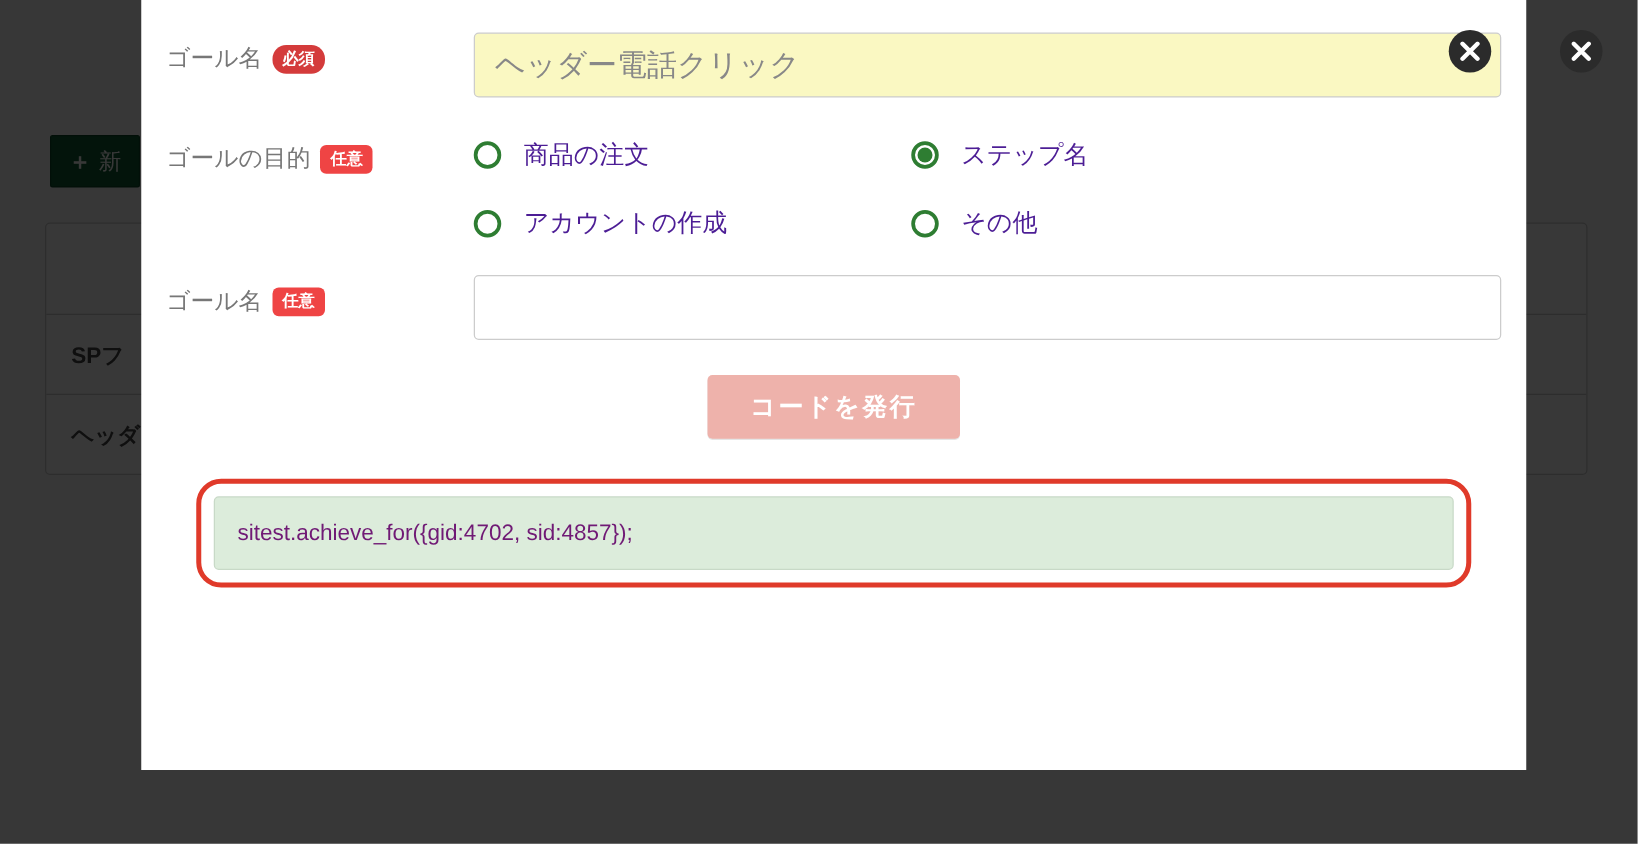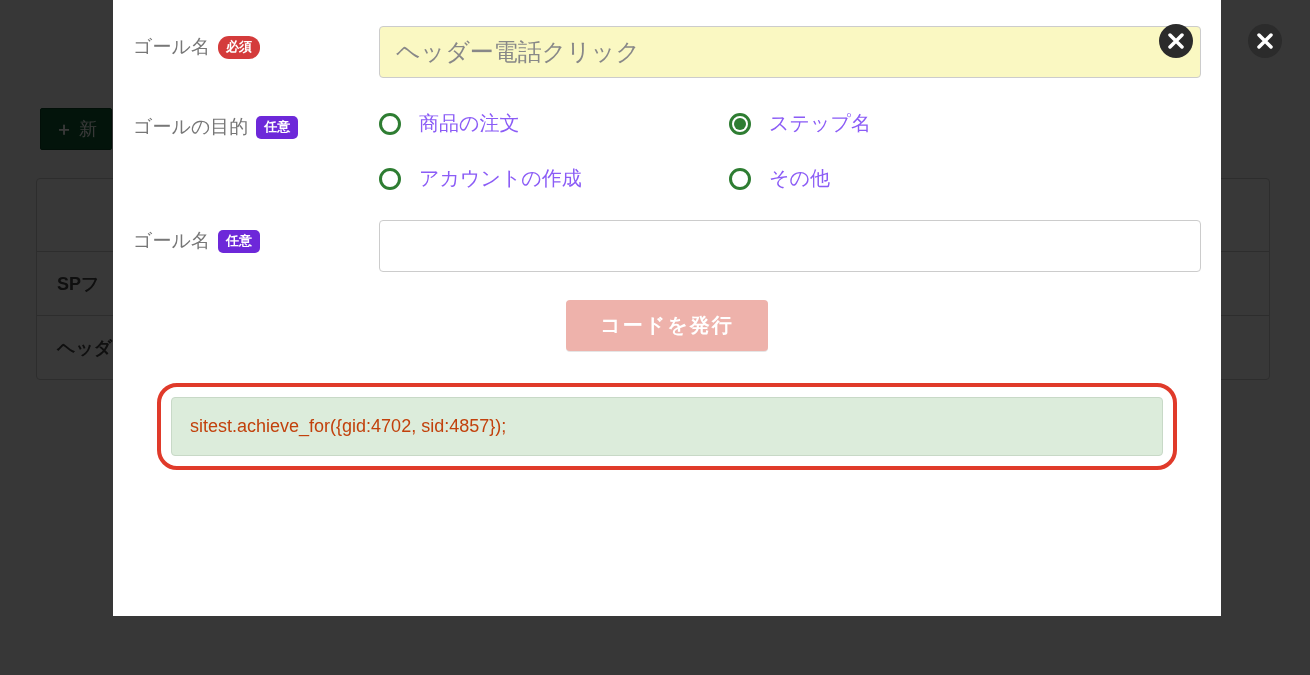--- a/index.html
+++ b/index.html
@@ -117,21 +117,21 @@
     gap: 8px;
   }
   .badge {
     font-size: 13px;
     color: #fff;
     padding: 2px 8px 3px;
     border-radius: 5px;
     font-weight: bold;
   }
   .badge-req { background: #d43b3b; border-radius: 11px; }
-  .badge-opt { background: #6d28d9; text-align: center; }
+  .badge-opt { background: #ef4444; text-align: center; }
 
   .form-control-col { flex: 1; }
 
   .input-text {
     width: 100%;
     border: 1px solid #ccc;
     border-radius: 4px;
     font-size: 24px;
     color: #888;
     padding: 12px 16px;
@@ -146,21 +146,21 @@
     display: grid;
     grid-template-columns: 350px 350px;
     row-gap: 28px;
     column-gap: 0;
     padding-top: 4px;
   }
   .radio-opt {
     display: flex;
     align-items: center;
     gap: 18px;
-    color: #8b5cf6;
+    color: #4c1d95;
     font-size: 20px;
   }
   .radio-circle {
     width: 22px;
     height: 22px;
     border: 3px solid #2e7d32;
     border-radius: 50%;
     display: flex;
     align-items: center;
     justify-content: center;
@@ -193,21 +193,21 @@
     margin: 32px 24px 0;
     border: 4px solid #e03a2a;
     border-radius: 20px;
     padding: 10px 10px;
   }
   .code-box {
     background: #dcecdb;
     border: 1px solid #c8d9c7;
     border-radius: 4px;
     padding: 18px 18px;
-    color: #c2410c;
+    color: #701a75;
     font-size: 18px;
     font-family: inherit;
   }
 </style>
 </head>
 <body>
 
 <div class="bg-page">
   <div class="bg-new-btn">
     <span class="plus">＋</span>

